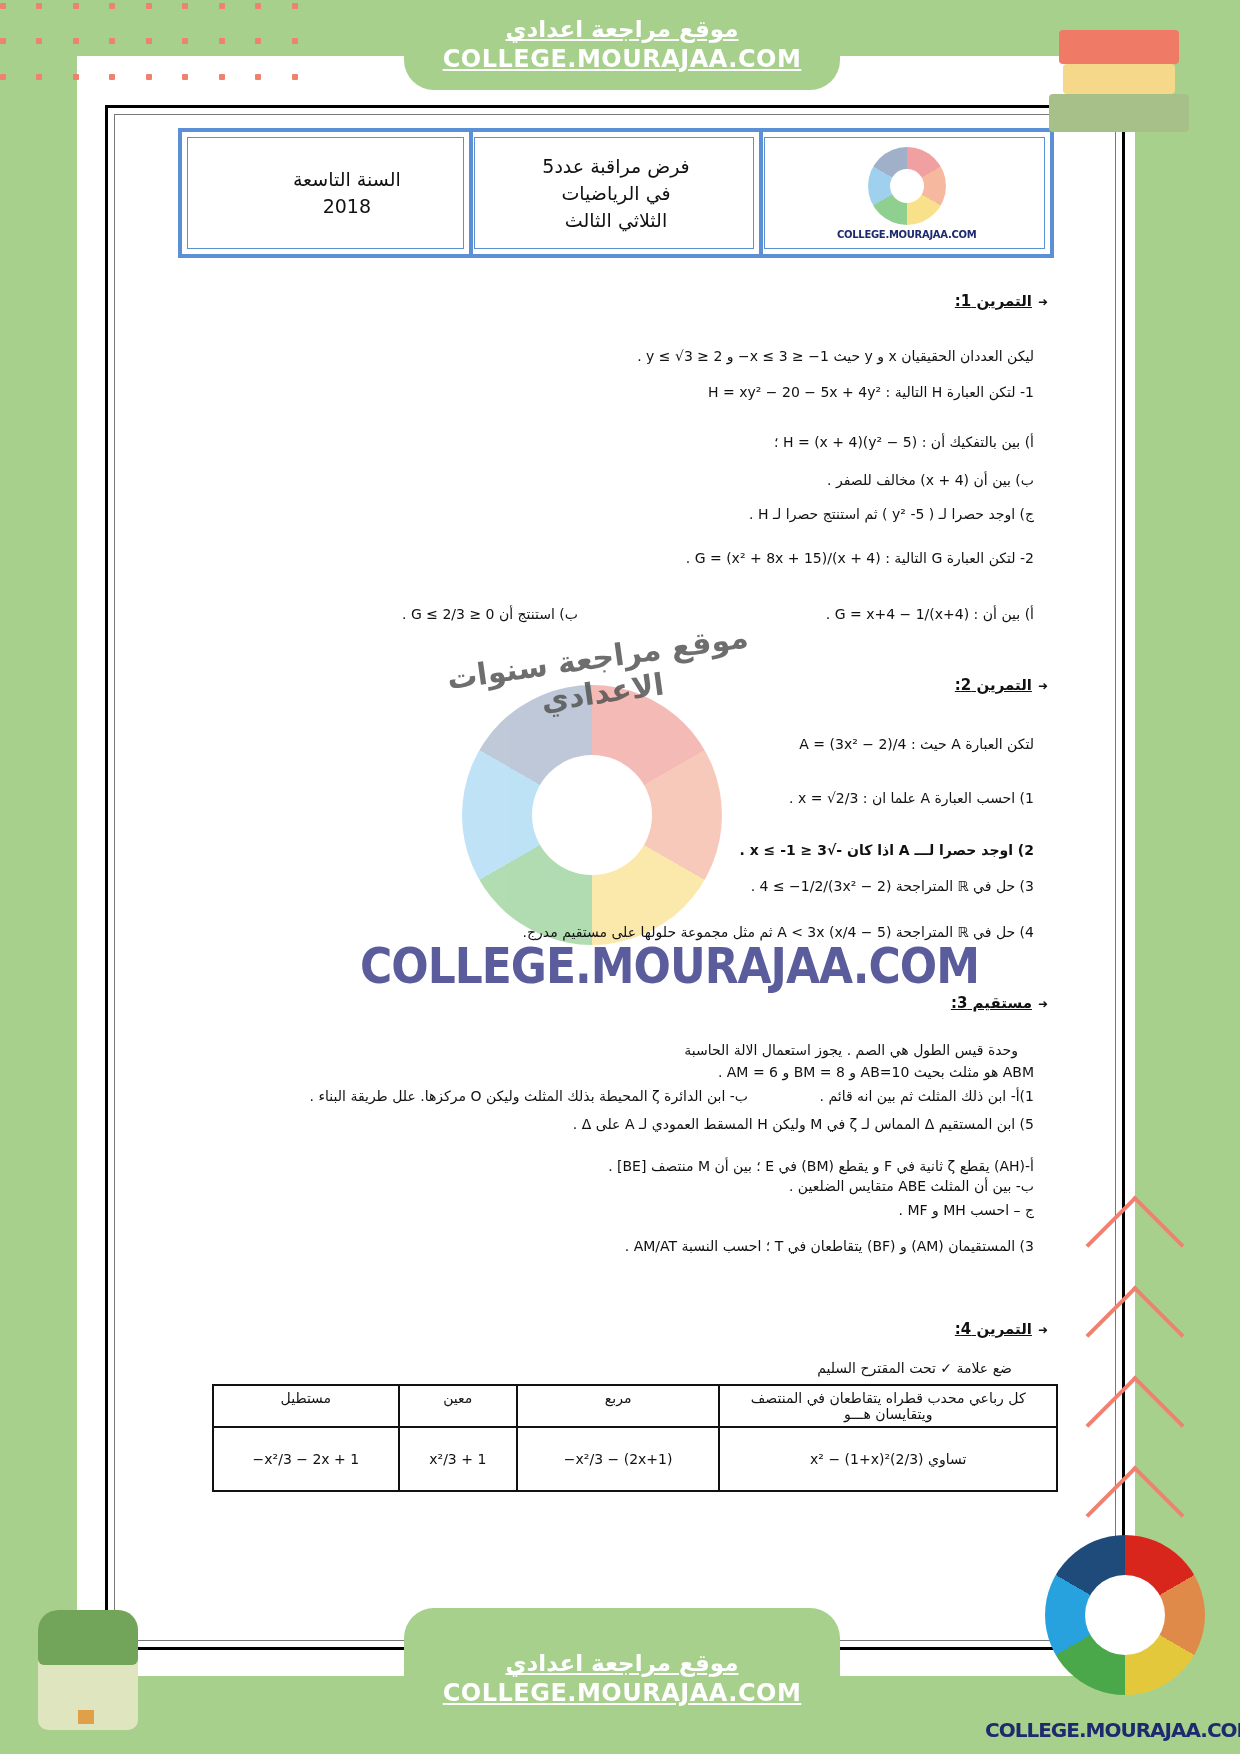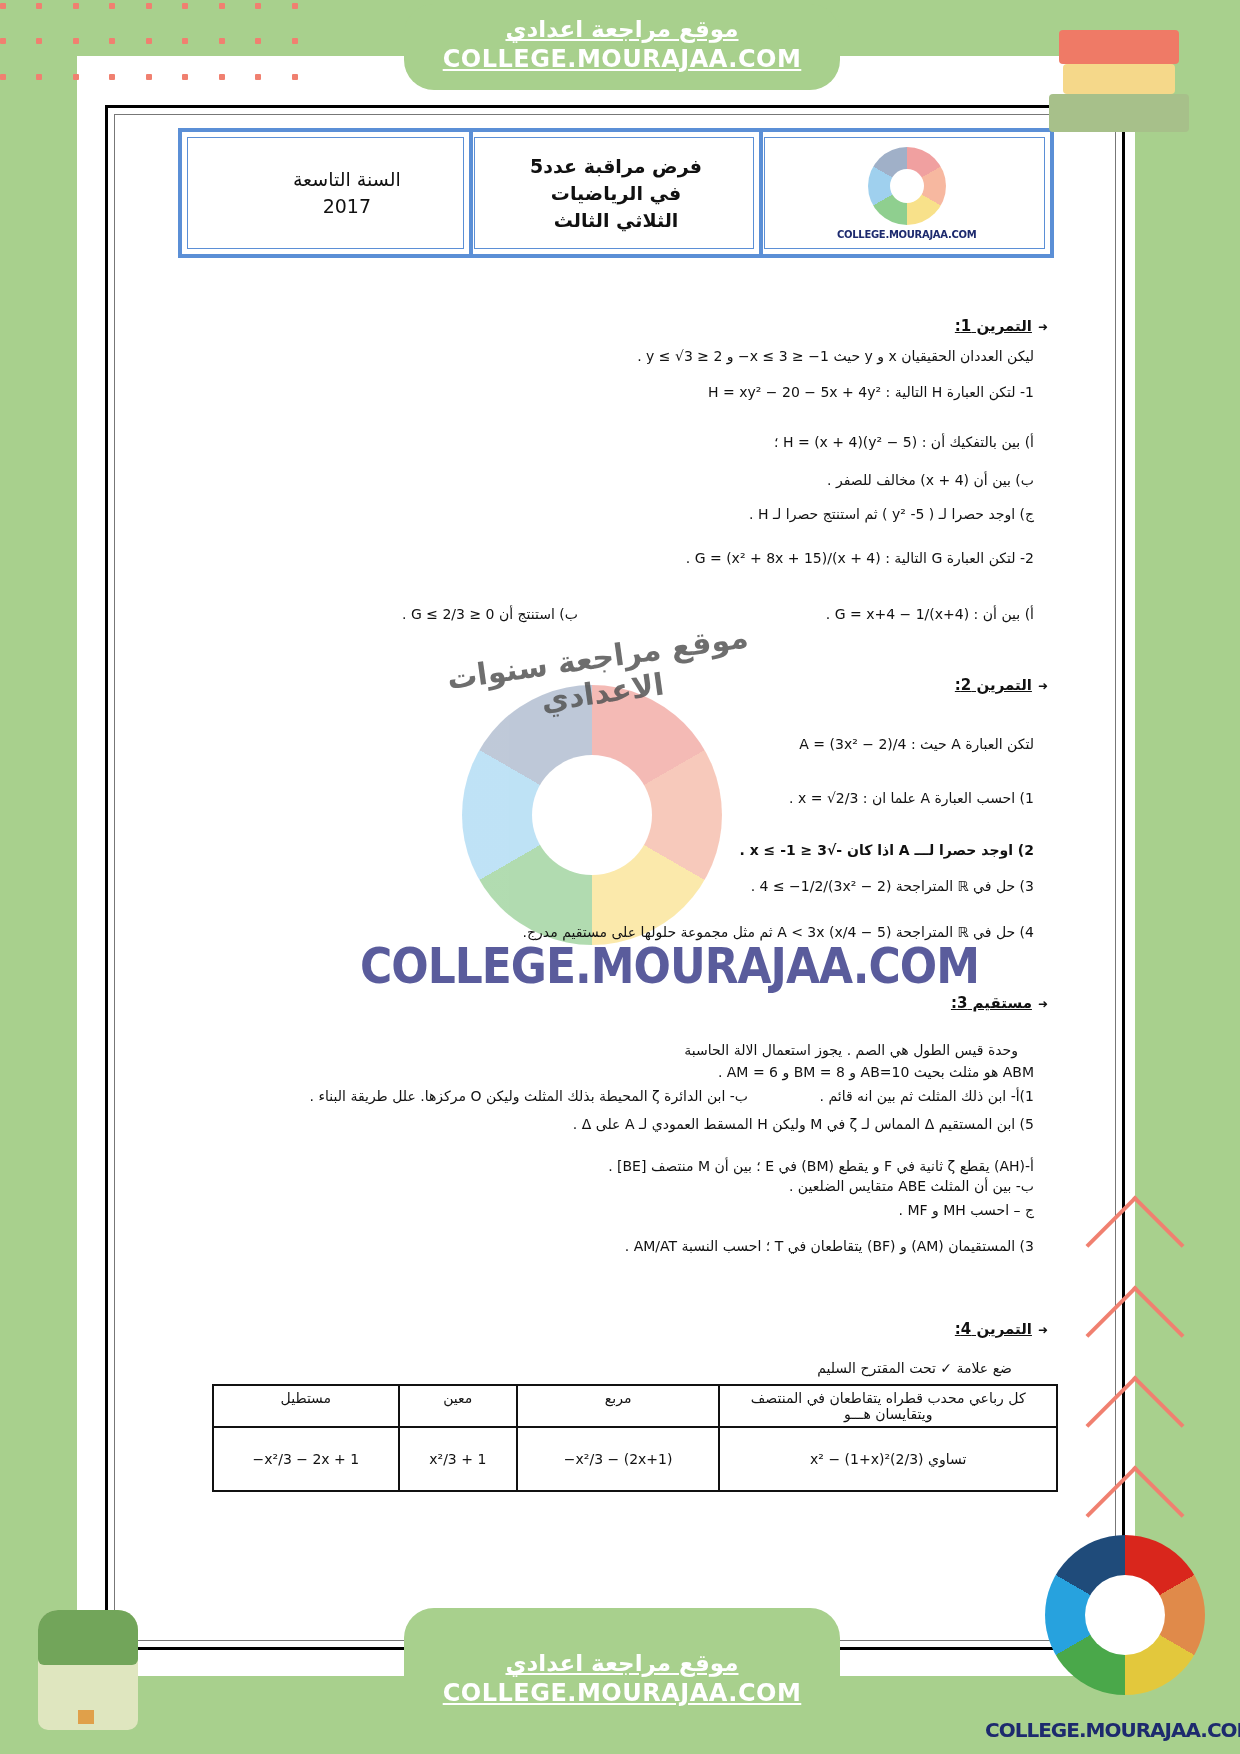--- a/index.html
+++ b/index.html
@@ -16,21 +16,21 @@
   .banner .ar { font-size: 23px; text-decoration: underline; line-height: 30px; display:block; }
   .banner .en { font-size: 24px; text-decoration: underline; line-height: 30px; display:block; letter-spacing: 0.5px; }
 
   .page-frame { position: absolute; left: 105px; top: 105px; width: 1020px; height: 1545px; border: 3px solid #000; background: #fff; }
   .page-frame-inner { position: absolute; left: 6px; top: 6px; right: 6px; bottom: 6px; border: 1px solid #777; }
 
   .header-table { position: absolute; left: 178px; top: 128px; width: 876px; height: 130px; border: 4px solid #5b8fd6; display: flex; background:#fff; }
   .header-cell { flex: 1; border-left: 4px solid #5b8fd6; display: flex; flex-direction: column; justify-content: center; align-items: center; text-align: center; background:#fff; outline: 1px solid #5b8fd6; outline-offset: -6px; }
   .header-cell:first-child { border-left: none; }
   .hc-ar { font-family: "DejaVu Sans", sans-serif; font-size: 19px; line-height: 27px; margin-left: 43px; }
-  .hc-title { font-family: "DejaVu Sans", sans-serif; font-weight: bold; font-size: 19px; line-height: 27px; }
+  .hc-title { font-family: "DejaVu Sans", sans-serif; font-weight: normal; font-size: 19px; line-height: 27px; }
   .logo-ring { width: 78px; height: 78px; border-radius: 50%; background: conic-gradient(#f0a0a0 0 60deg, #f7b8a0 60deg 120deg, #f8e18a 120deg 180deg, #8fcf8f 180deg 240deg, #9fd0ee 240deg 300deg, #a0b0c8 300deg 360deg); position: relative; }
   .logo-ring::after { content:""; position:absolute; left:22px; top:22px; width:34px; height:34px; border-radius:50%; background:#fff; }
   .logo-text { font-family: "DejaVu Sans", sans-serif; font-weight: bold; font-size: 10px; color: #1d2a6e; margin-top: 4px; letter-spacing: -0.3px; }
 
   .content { position: absolute; left: 178px; top: 290px; width: 870px; direction: rtl; font-size: 17px; }
   .ex-title { font-family: "DejaVu Sans", sans-serif; font-weight: bold; font-size: 15px; text-decoration: underline; position: absolute; right: 0; }
   .ex-title .arrow { font-size: 12px; margin-left: 6px; text-decoration: none; display:inline-block; }
   .line { position: absolute; right: 14px; white-space: nowrap; font-family: "DejaVu Sans", sans-serif; font-size: 14px; }
 
   .watermark { position: absolute; left: 462px; top: 685px; width: 260px; height: 260px; border-radius: 50%;
@@ -94,39 +94,39 @@
   </div>
 
 <div class="banner" style="top:4px;">
   <span class="ar" style="padding-top:10px;">موقع مراجعة اعدادي</span>
   <span class="en">COLLEGE.MOURAJAA.COM</span>
 </div>
 
 <div class="header-table">
   <div class="header-cell">
     <div class="hc-ar">السنة التاسعة</div>
-    <div class="hc-ar">2017</div>
+    <div class="hc-ar">2018</div>
   </div>
   <div class="header-cell">
     <div class="hc-title">فرض مراقبة عدد5</div>
     <div class="hc-title">في الرياضيات</div>
     <div class="hc-title">الثلاثي الثالث</div>
   </div>
   <div class="header-cell">
     <div class="logo-ring"></div>
     <div class="logo-text">COLLEGE.MOURAJAA.COM</div>
   </div>
 </div>
 
 <div class="watermark"></div>
 <div class="wm-arc-text">موقع مراجعة سنوات الاعدادي</div>
 
 <div class="content">
 
-  <div class="ex-title" style="top:2px;margin-top:25px;"><span class="arrow">➜</span><span>التمرين 1:</span></div>
+  <div class="ex-title" style="top:2px;"><span class="arrow">➜</span><span>التمرين 1:</span></div>
   <div class="line" style="top:58px;text-align:right;">ليكن العددان الحقيقيان x و y حيث 1− ≤ x ≤ 3− و 2 ≤ y ≤ √3 .</div>
   <div class="line" style="top:94px;">1- لتكن العبارة H التالية : H = xy² − 20 − 5x + 4y²</div>
   <div class="line" style="top:144px;">أ) بين بالتفكيك أن : H = (x + 4)(y² − 5) ؛</div>
   <div class="line" style="top:182px;">ب) بين أن (x + 4) مخالف للصفر .</div>
   <div class="line" style="top:216px;">ج) اوجد حصرا لـ ( y² -5 ) ثم استنتج حصرا لـ H .</div>
   <div class="line" style="top:260px;">2- لتكن العبارة G التالية : G = (x² + 8x + 15)/(x + 4) .</div>
   <div class="line" style="top:316px;">أ) بين أن : G = x+4 − 1/(x+4) .</div>
   <div class="line" style="top:316px; right:470px;">ب) استنتج أن 0 ≤ G ≤ 2/3 .</div>
 
   <div class="ex-title" style="top:386px;"><span class="arrow">➜</span><span>التمرين 2:</span></div>

